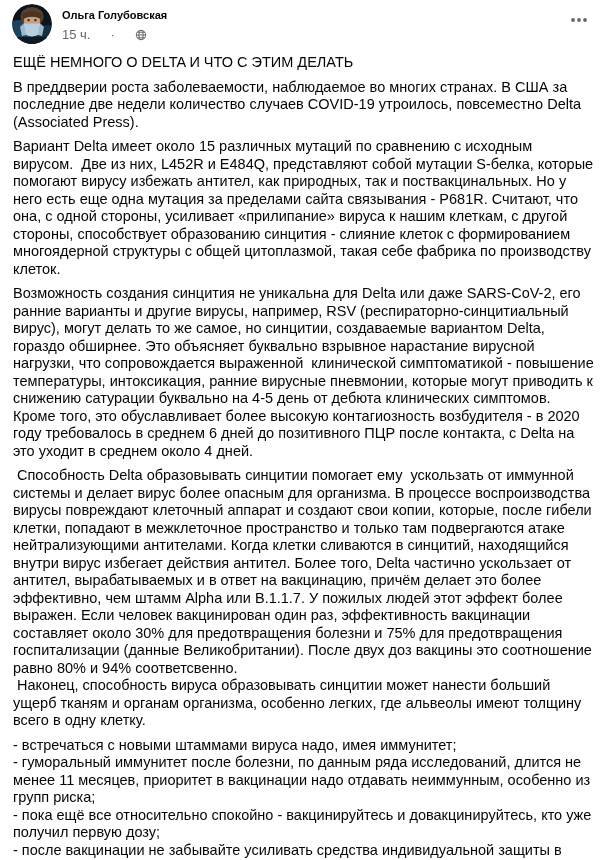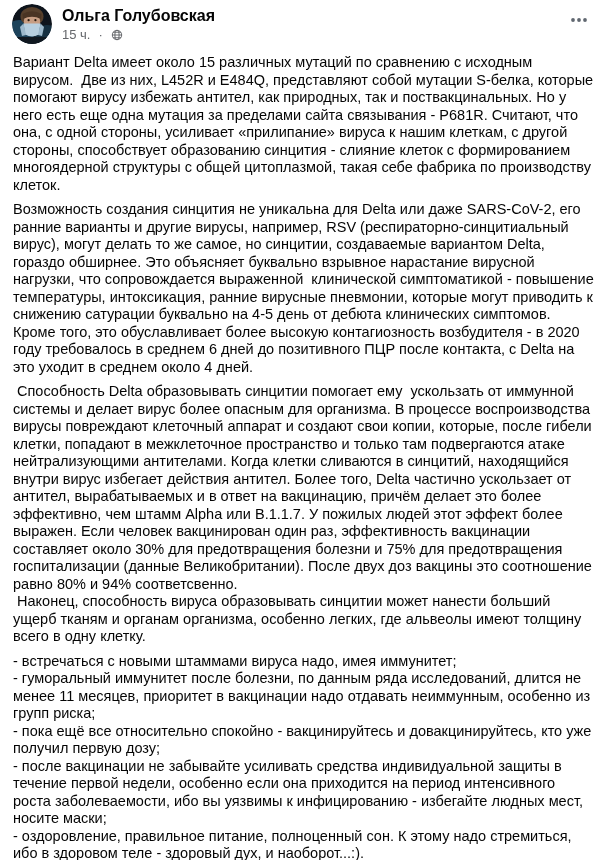--- a/index.html
+++ b/index.html
@@ -21,30 +21,30 @@
   .avatar {
     width: 40px; height: 40px;
     border-radius: 50%;
     overflow: hidden;
     flex: 0 0 40px;
     cursor: pointer;
   }
   .avatar svg { display: block; }
   .header-meta { margin-left: 10px; flex: 1 1 auto; padding-top: 2px; }
   .author-name {
-    font-size: 16px;
+    font-size: 11px;
     font-weight: 700;
     color: #050505;
     line-height: 19px;
     cursor: pointer;
   }
   .meta-row {
     display: flex;
     align-items: center;
-    gap: 8px;
+    gap: 20px;
     font-size: 13px;
     color: #65676b;
     line-height: 17px;
     margin-top: 1px;
   }
   .meta-sep { color: #65676b; }
   .globe-wrap { display: inline-flex; align-items: center; }
   .options-btn {
     width: 32px; height: 32px;
     display: flex; align-items: center; justify-content: center;
@@ -117,20 +117,22 @@
         <svg width="20" height="20" viewBox="0 0 20 20" fill="#606770">
           <circle cx="4" cy="10" r="1.9"></circle>
           <circle cx="10" cy="10" r="1.9"></circle>
           <circle cx="16" cy="10" r="1.9"></circle>
         </svg>
       </span>
     </div>
   </div>
 
   <div class="post-body">
+    <p class="para">ЕЩЁ НЕМНОГО О DELTA И ЧТО С ЭТИМ ДЕЛАТЬ</p>
+    <p class="para">В преддверии роста заболеваемости, наблюдаемое во многих странах. В США за последние две недели количество случаев COVID-19 утроилось, повсеместно Delta (Associated Press).</p>
     <p class="para">Вариант Delta имеет около 15 различных мутаций по сравнению с исходным вирусом.  Две из них, L452R и E484Q, представляют собой мутации S-белка, которые помогают вирусу избежать антител, как природных, так и поствакцинальных. Но у него есть еще одна мутация за пределами сайта связывания - P681R. Считают, что она, с одной стороны, усиливает «прилипание» вируса к нашим клеткам, с другой стороны, способствует образованию синцития - слияние клеток с формированием многоядерной структуры с общей цитоплазмой, такая себе фабрика по производству клеток.</p>
     <p class="para">Возможность создания синцития не уникальна для Delta или даже SARS-CoV-2, его ранние варианты и другие вирусы, например, RSV (респираторно-синцитиальный вирус), могут делать то же самое, но синцитии, создаваемые вариантом Delta, гораздо обширнее. Это объясняет буквально взрывное нарастание вирусной нагрузки, что сопровождается выраженной  клинической симптоматикой - повышение температуры, интоксикация, ранние вирусные пневмонии, которые могут приводить к снижению сатурации буквально на 4-5 день от дебюта клинических симптомов. Кроме того, это обуславливает более высокую контагиозность возбудителя - в 2020 году требовалось в среднем 6 дней до позитивного ПЦР после контакта, с Delta на это уходит в среднем около 4 дней.</p>
     <p class="para"> Способность Delta образовывать синцитии помогает ему  ускользать от иммунной системы и делает вирус более опасным для организма. В процессе воспроизводства вирусы повреждают клеточный аппарат и создают свои копии, которые, после гибели клетки, попадают в межклеточное пространство и только там подвергаются атаке нейтрализующими антителами. Когда клетки сливаются в синцитий, находящийся внутри вирус избегает действия антител. Более того, Delta частично ускользает от антител, вырабатываемых и в ответ на вакцинацию, причём делает это более эффективно, чем штамм Alpha или B.1.1.7. У пожилых людей этот эффект более выражен. Если человек вакцинирован один раз, эффективность вакцинации составляет около 30% для предотвращения болезни и 75% для предотвращения госпитализации (данные Великобритании). После двух доз вакцины это соотношение равно 80% и 94% соответсвенно.
  Наконец, способность вируса образовывать синцитии может нанести больший ущерб тканям и органам организма, особенно легких, где альвеолы имеют толщину всего в одну клетку.</p>
     <p class="para">- встречаться с новыми штаммами вируса надо, имея иммунитет;
 - гуморальный иммунитет после болезни, по данным ряда исследований, длится не менее 11 месяцев, приоритет в вакцинации надо отдавать неиммунным, особенно из групп риска;
 - пока ещё все относительно спокойно - вакцинируйтесь и довакцинируйтесь, кто уже получил первую дозу;
 - после вакцинации не забывайте усиливать средства индивидуальной защиты в течение первой недели, особенно если она приходится на период интенсивного роста заболеваемости, ибо вы уязвимы к инфицированию - избегайте людных мест, носите маски;
 - оздоровление, правильное питание, полноценный сон. К этому надо стремиться, ибо в здоровом теле - здоровый дух, и наоборот...:).</p>
   </div>

